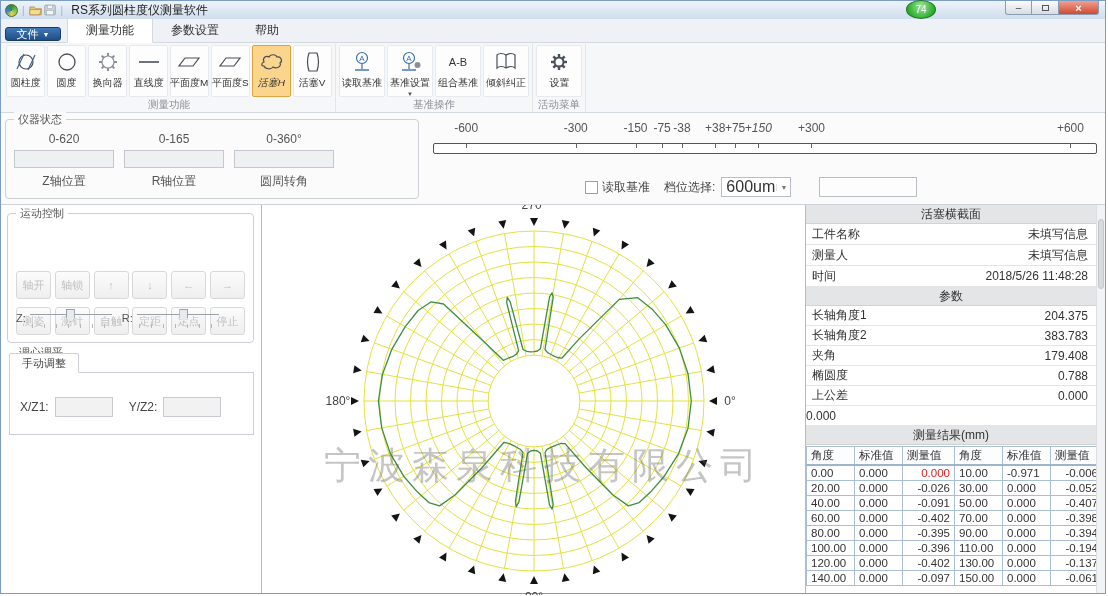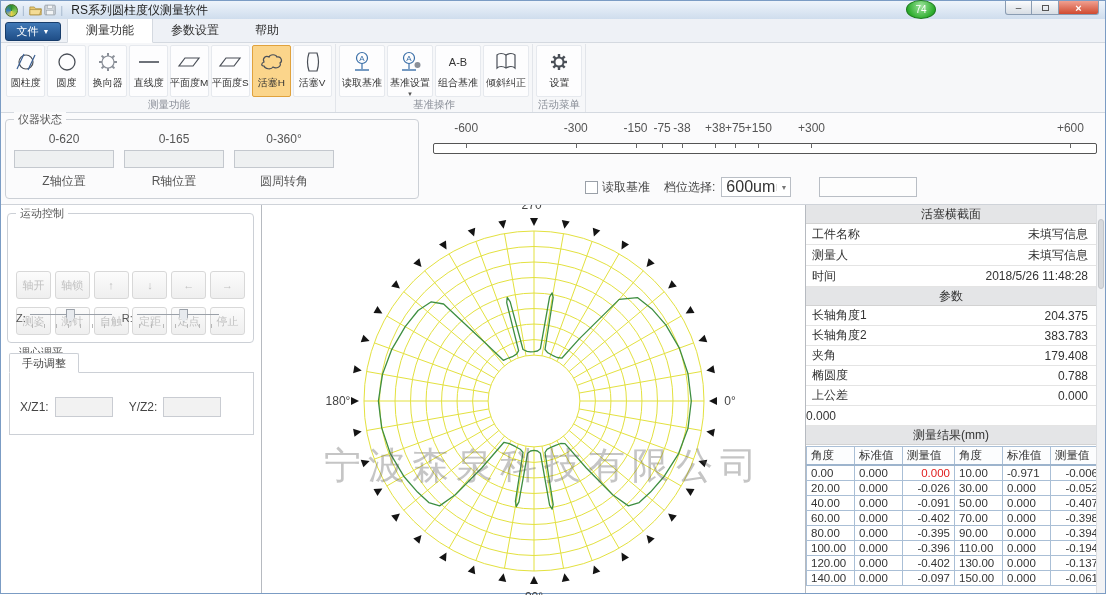--- a/index.html
+++ b/index.html
@@ -16,33 +16,33 @@
   .badge { position:absolute; left:905px; top:-1px; width:30px; height:19px; border-radius:50%; background:radial-gradient(circle at 50% 30%, #9fe49f, #2fae2f 70%, #1d8a1d); border:1px solid #1a7a1a; color:#fff; font-size:10px; display:flex; align-items:center; justify-content:center; z-index:5; }
   .winbtns { position:absolute; right:6px; top:0; display:flex; }
   .winbtn { height:14px; border:1px solid #8a9cb2; border-top:none; background:linear-gradient(#fbfcfd,#d7dde4); color:#444; font-size:10px; display:flex; align-items:center; justify-content:center; }
   .winbtn.min { width:27px; border-radius:0 0 0 3px; }
   .winbtn.max { width:27px; border-left:none; }
   .winbtn.max .sq { width:7px; height:6px; border:1px solid #555; background:transparent; }
   .winbtn.close { width:40px; border-left:none; border-radius:0 0 3px 0; background:linear-gradient(#f0a090,#d04a30); color:#fff; font-size:11px; font-weight:bold; }
 
   
   .menubar { height:24px; background:#eef1f6; border-bottom:1px solid #d4d9e0; display:flex; align-items:flex-end; padding-left:2px; flex:0 0 auto; }
-  .file-btn { margin:2px 6px 1px 2px; width:56px; height:19px; background:linear-gradient(#4078b6,#1f4e87); border:1px solid #173c6a; border-radius:3px; color:#fff; font-size:11px; display:flex; align-items:center; justify-content:center; gap:4px; }
+  .file-btn { margin:2px 6px 1px 2px; width:56px; height:14px; background:linear-gradient(#4078b6,#1f4e87); border:1px solid #173c6a; border-radius:3px; color:#fff; font-size:11px; display:flex; align-items:center; justify-content:center; gap:4px; }
   .file-btn .arrow { font-size:7px; }
   .tab { padding:4px 18px 3px; font-size:12px; color:#333; }
   .tab.active { background:#fff; border:1px solid #d4d9e0; border-bottom:1px solid #fff; border-radius:2px 2px 0 0; margin-bottom:-1px; }
 
   
   .ribbon { height:70px; background:#f6f7f9; border-bottom:1px solid #d4d9e0; display:flex; padding:1px 2px 0; flex:0 0 auto; }
   .rgroup { display:flex; flex-direction:column; padding:0 2px; border-right:1px solid #e2e5ea; }
   .rgroup-items { display:flex; flex:1; }
   .rgroup-label { text-align:center; font-size:10.5px; color:#8b9099; height:14px; line-height:13px; }
   .rbtn { width:39px; margin:1px; border:1px solid #e6e9ee; background:#fdfdfe; border-radius:2px; display:flex; flex-direction:column; align-items:center; justify-content:flex-start; padding-top:4px; gap:2px; font-size:10.5px; color:#333; }
   .rbtn.wide { width:46px; }
-  .rbtn.active { background:#fbd58b; border-color:#e0a23d; }
+  .rbtn.active { background:#fbd58b; border-color:#e0a23d;font-style:italic; }
   .rbtn svg { width:26px; height:24px; display:block; }
   .rbtn .lbl { white-space:nowrap; transform:scale(0.95); }
   .rbtn .ddarrow { font-size:6px; color:#555; line-height:4px; }
 
   
   .statusrow { height:92px; background:#fbfbfc; position:relative; flex:0 0 auto; border-bottom:1px solid #cfd3d9; }
   .gbox { position:absolute; border:1px solid #ccd0d6; border-radius:4px; }
   .gbox-legend { position:absolute; top:-8px; left:8px; background:#fbfbfc; padding:0 4px; font-size:11px; color:#555; }
   .inst { left:4px; top:6px; width:414px; height:80px; }
   .inst-col { position:absolute; top:12px; width:100px; text-align:center; font-size:12px; color:#555; }
@@ -296,21 +296,21 @@
 
     <div class="ruler">
       <div id="ruler-labels">
           <span class="ruler-label" style="left: 5%;">-600</span>
           <span class="ruler-label" style="left: 21.5%;">-300</span>
           <span class="ruler-label" style="left: 30.5%;">-150</span>
           <span class="ruler-label" style="left: 34.5%;">-75</span>
           <span class="ruler-label" style="left: 37.5%;">-38</span>
           <span class="ruler-label" style="left: 42.5%;">+38</span>
           <span class="ruler-label" style="left: 45.5%;">+75</span>
-          <span class="ruler-label" style="left: 49%;">+150</span>
+          <span class="ruler-label" style="left: 49%; font-style: italic;">+150</span>
           <span class="ruler-label" style="left: 57%;">+300</span>
           <span class="ruler-label" style="left: 96%;">+600</span>
         </div>
       <div class="ruler-bar"></div>
       <div id="ruler-ticks">
           <span class="ruler-tick" style="left: 5%;"></span>
           <span class="ruler-tick" style="left: 21.5%;"></span>
           <span class="ruler-tick" style="left: 30.5%;"></span>
           <span class="ruler-tick" style="left: 34.5%;"></span>
           <span class="ruler-tick" style="left: 37.5%;"></span>

